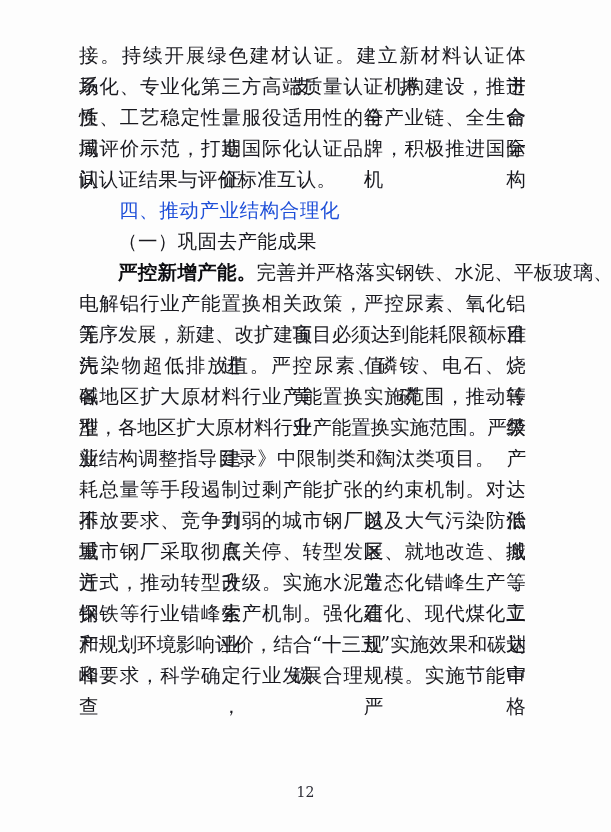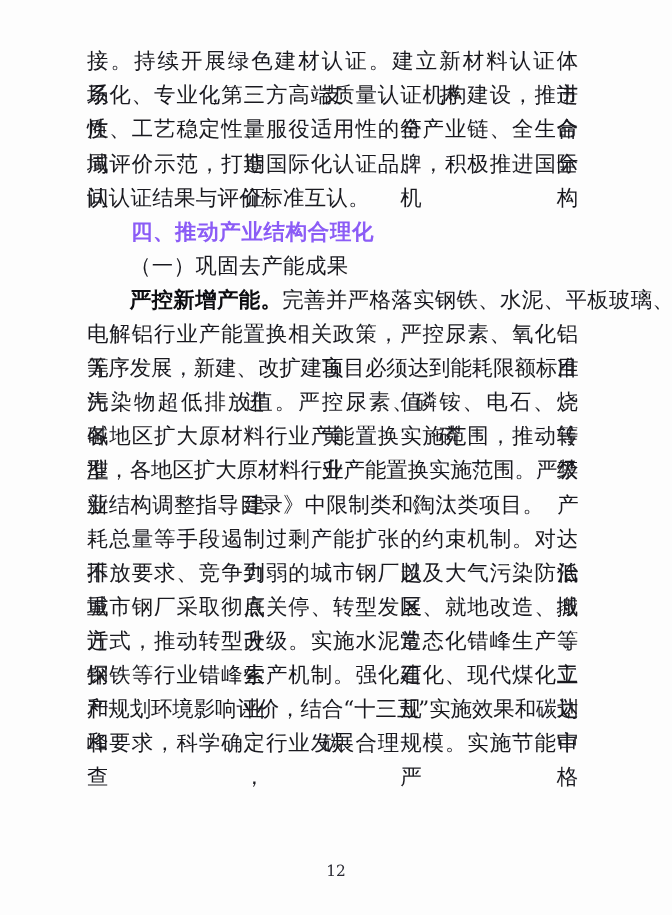--- a/index.html
+++ b/index.html
@@ -49,22 +49,22 @@
   }
   .line.tight {
     letter-spacing: -0.2px;
   }
 
   
   .heading-1 {
     height: 31px;
     line-height: 31px;
     font-size: 19.5px;
-    font-weight: bold;
-    color: #8b5cf6;
+    font-weight: normal;
+    color: #1d4ed8;
     font-family: "DejaVu Sans", "Liberation Sans", sans-serif;
     padding-left: 40px;
     white-space: pre;
     letter-spacing: 0.6px;
   }
 
   
   .heading-2 {
     height: 31px;
     line-height: 31px;

